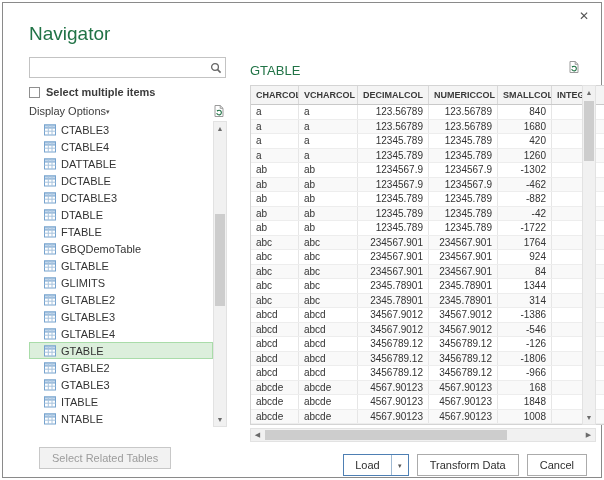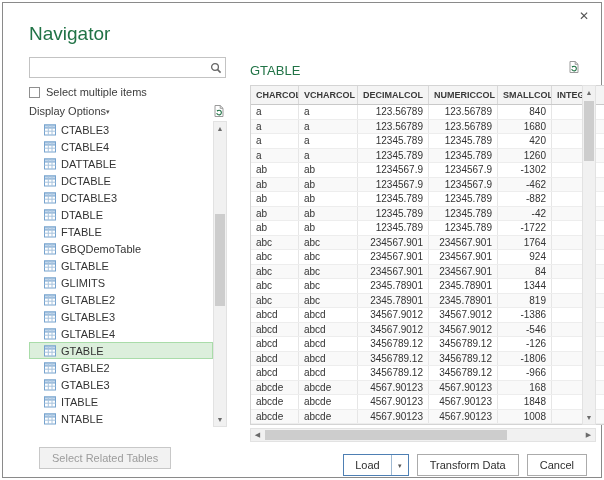--- a/index.html
+++ b/index.html
@@ -13,21 +13,21 @@
   .close-btn{position:absolute;right:8px;top:4px;font-size:12px;color:#555;padding:2px 4px;cursor:default;}
 
   .title{position:absolute;left:26px;top:20px;font-size:19px;color:var(--accent-green,#217346);}
 
   .search-box{position:absolute;left:26px;top:54px;width:197px;height:21px;border:1px solid #c3c3c3;
     box-sizing:border-box;display:flex;align-items:center;background:#fff;}
   .search-input{flex:1;min-width:0;border:0;outline:0;height:100%;font-size:11px;padding:0 6px;
     font-family:"Liberation Sans",sans-serif;background:transparent;}
   .search-icon{width:18px;display:flex;justify-content:center;align-items:center;}
 
-  .checkbox-row{position:absolute;left:26px;top:83px;display:flex;align-items:flex-end;gap:6px;}
+  .checkbox-row{position:absolute;left:26px;top:83px;display:flex;align-items:flex-end;gap:6px;font-weight:bold;}
   .checkbox{width:11px;height:11px;border:1px solid #8f8f8f;background:#fff;display:inline-block;box-sizing:border-box;}
   .checkbox-label{font-size:11px;color:#3c3c3c;}
 
   .display-row{position:absolute;left:26px;top:100px;width:197px;display:flex;align-items:center;height:16px;}
   .display-dd{display:flex;align-items:center;gap:0;}
   .display-label{font-size:11px;color:#3c3c3c;}
   .caret{font-size:7px;color:#555;line-height:1;}
   .refresh-icon{margin-left:auto;display:flex;align-items:center;}
 
   .tree{position:absolute;left:26px;top:118px;width:198px;height:306px;}
@@ -466,21 +466,21 @@
     <div class="cell c2">2345.78901</div>
     <div class="cell c3">2345.78901</div>
     <div class="cell c4">1344</div>
     <div class="cell c5"></div>
   </div>
         <div class="grid-row">
     <div class="cell c0">abc</div>
     <div class="cell c1">abc</div>
     <div class="cell c2">2345.78901</div>
     <div class="cell c3">2345.78901</div>
-    <div class="cell c4">819</div>
+    <div class="cell c4">314</div>
     <div class="cell c5"></div>
   </div>
         <div class="grid-row">
     <div class="cell c0">abcd</div>
     <div class="cell c1">abcd</div>
     <div class="cell c2">34567.9012</div>
     <div class="cell c3">34567.9012</div>
     <div class="cell c4">-1386</div>
     <div class="cell c5"></div>
   </div>

